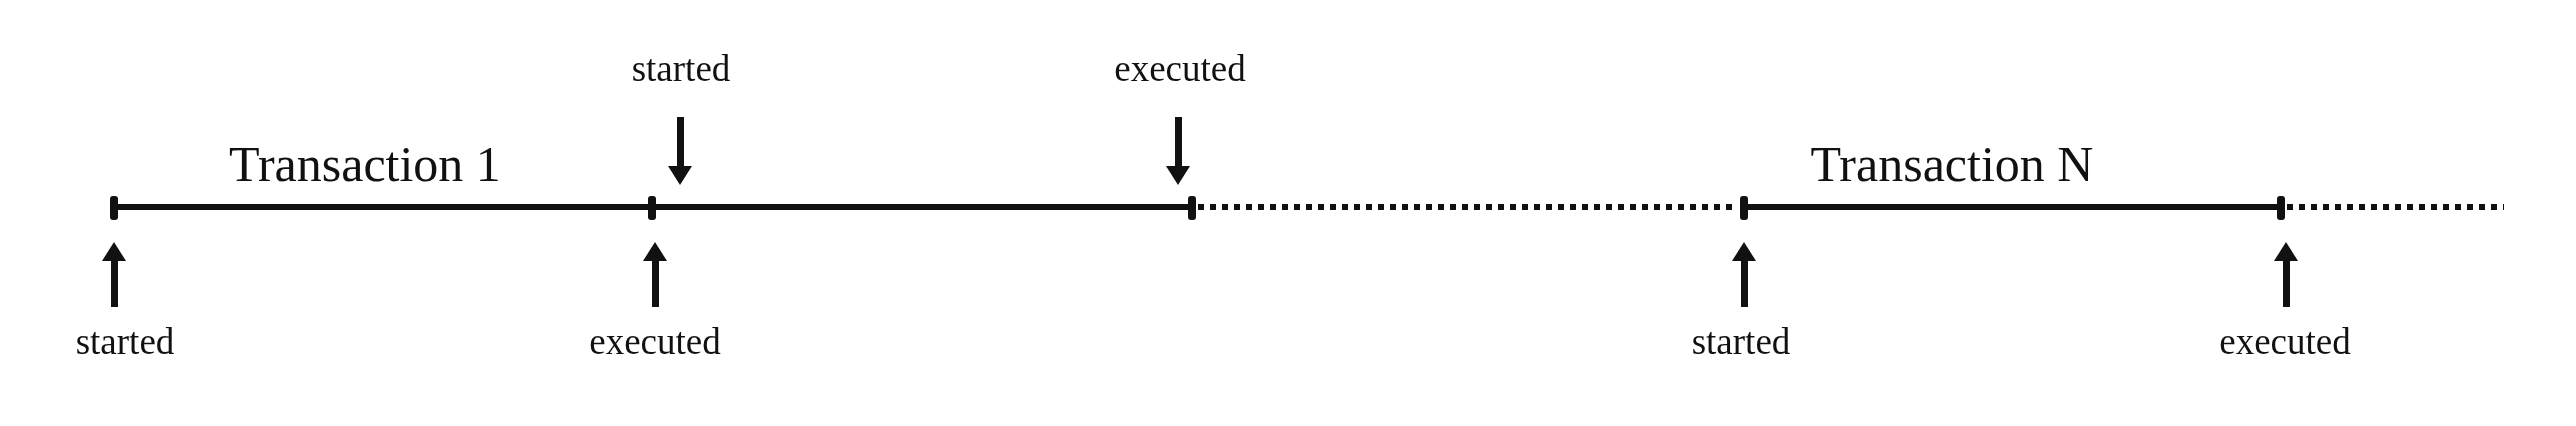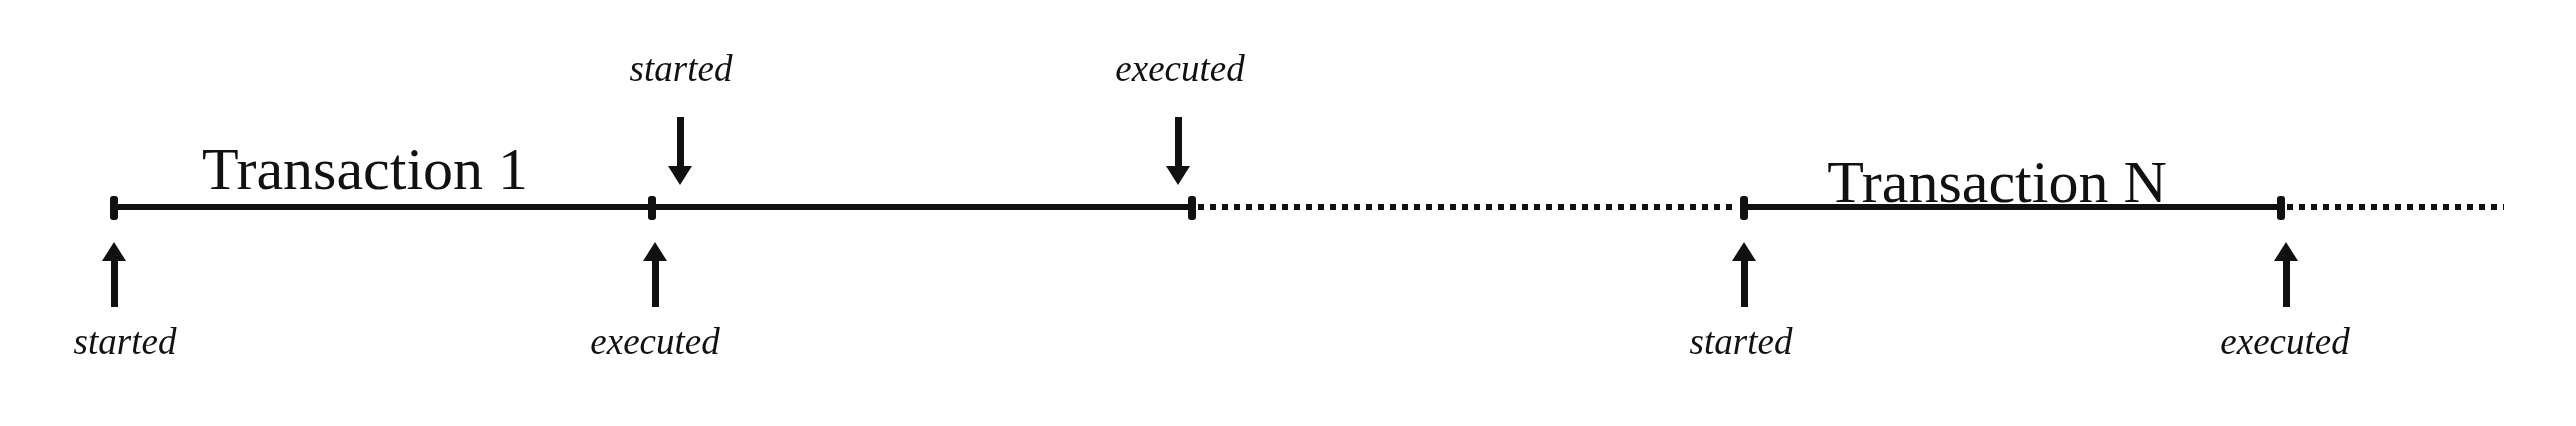--- a/index.html
+++ b/index.html
@@ -22,26 +22,26 @@
   }
   .tick{
     position:absolute;top:196px;width:8px;height:24px;
     background:var(--ink);border-radius:3px;
     transform:translateX(-50%);
   }
   
   .txn-label{
     position:absolute;top:139px;
     transform:translateX(-50%);
-    font-size:60px;line-height:1;white-space:nowrap;
+    font-size:50px;line-height:1;white-space:nowrap;
   }
   .marker-label{
     position:absolute;
     transform:translateX(-50%);
-    font-size:37px;line-height:1;white-space:nowrap;font-style:italic;
+    font-size:37px;line-height:1;white-space:nowrap;
   }
   .marker-label.top{top:50px;}
   .marker-label.bottom{top:323px;}
   
   .arrow{
     position:absolute;
     display:flex;flex-direction:column;align-items:center;
     transform:translateX(-50%);
   }
   .arrow .shaft{width:7px;flex:1;background:var(--ink);}
@@ -72,21 +72,21 @@
   <div class="seg dotted" style="left:1198px;width:540px;"></div>
   <div class="seg dotted" style="left:2287px;width:217px;"></div>
 
   <div class="tick" style="left:114px;"></div>
   <div class="tick" style="left:652px;"></div>
   <div class="tick" style="left:1192px;"></div>
   <div class="tick" style="left:1744px;"></div>
   <div class="tick" style="left:2281px;"></div>
 
   <div class="txn-label" style="left:365px;">Transaction 1</div>
-  <div class="txn-label" style="left:1997px;margin-top:13px;">Transaction N</div>
+  <div class="txn-label" style="left:1952px;">Transaction N</div>
 
   <div class="marker-label top" style="left:681px;">started</div>
   <div class="arrow down" style="left:680px;">
     <div class="shaft"></div>
     <div class="head-down"></div>
   </div>
 
   <div class="marker-label top" style="left:1180px;">executed</div>
   <div class="arrow down" style="left:1178px;">
     <div class="shaft"></div>

